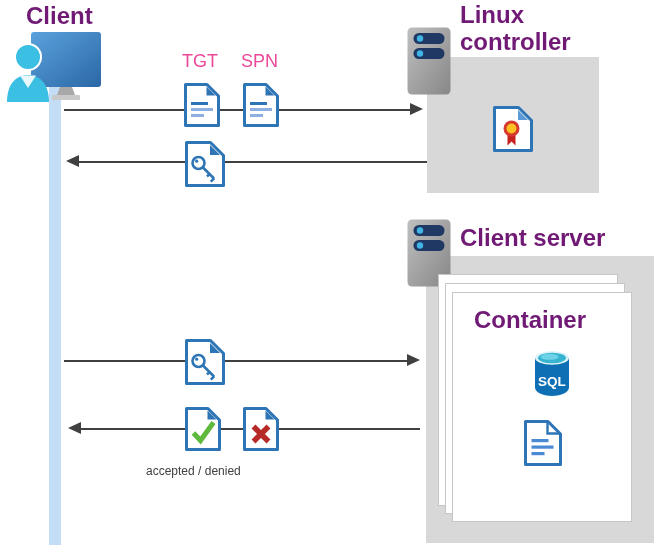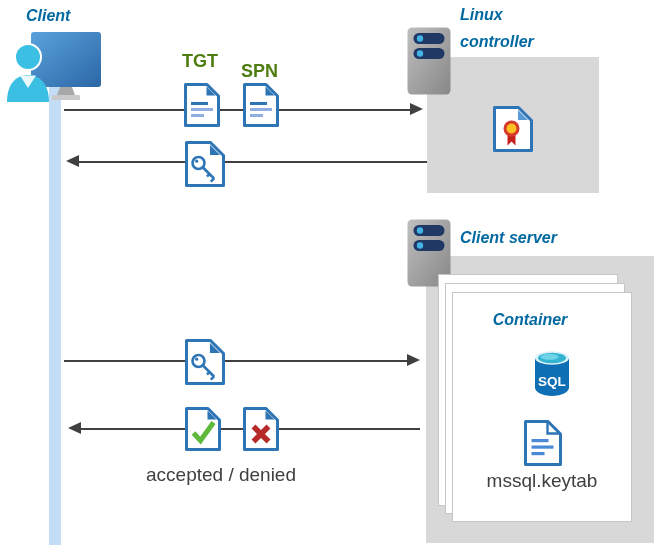--- a/index.html
+++ b/index.html
@@ -1,22 +1,22 @@
 <!DOCTYPE html>
 <html><head>
 <meta charset="utf-8">
 <style>
   html,body{margin:0;padding:0;background:#fff;}
   .stage{position:relative;width:660px;height:558px;background:#ffffff;overflow:hidden;
          font-family:"Liberation Sans",sans-serif;box-sizing:border-box;}
   .stage *{box-sizing:border-box;}
   .abs{position:absolute;}
-  .label-bold{font-weight:700;color:#0369a1;font-size:16px;line-height:27px;font-style:italic;}
-  .label-plain{font-weight:700;color:#4d7c0f;font-size:18px;}
-  .caption{font-weight:400;color:#404040;font-size:19px;}
+  .label-bold{font-weight:700;color:#701a75;font-size:24px;line-height:27px;}
+  .label-plain{font-weight:400;color:#ec4899;font-size:18px;}
+  .caption{font-weight:400;color:#404040;font-size:12px;}
   .gray-box{background:#D8D8D8;}
   .lifeline{background:#C4DDF6;}
   .arrow-line{position:absolute;height:2px;background:#404040;}
   .arrow-head{position:absolute;width:0;height:0;border-style:solid;}
   .arrow-head.right{border-width:6.5px 0 6.5px 13px;border-color:transparent transparent transparent #404040;}
   .arrow-head.left{border-width:6.5px 13px 6.5px 0;border-color:transparent #404040 transparent transparent;}
   .card{position:absolute;width:180px;background:#ffffff;border:1px solid #C6C6C6;}
   .center-text{text-align:center;}
   svg{display:block;}
 </style>
@@ -109,27 +109,26 @@
   <div class="abs" style="left:523px;top:419px;z-index:5;">
     <svg width="40" height="48" viewBox="0 0 40 48">
       <path d="M2.5 2.5 H25 L37.5 15 V45.5 H2.5 Z" fill="#fff" stroke="#2E75B6" stroke-width="3" stroke-linejoin="round"></path>
       <path d="M24.5 3 V14.5 H36.5" fill="none" stroke="#2E75B6" stroke-width="2.4"></path>
       <rect x="8.5" y="20" width="17" height="3.2" fill="#4A89D4"></rect>
       <rect x="8.5" y="26.5" width="22" height="3.2" fill="#4A89D4"></rect>
       <rect x="8.5" y="33" width="13" height="3.2" fill="#4A89D4"></rect>
     </svg>
   </div>
 
-  <div class="abs caption center-text" style="left:452px;top:470px;width:180px;z-index:5;">mssql.keytab</div>
 
   <div class="arrow-line" style="left:64px;top:109px;width:346px;z-index:2;"></div>
   <div class="arrow-head right" style="left:410px;top:103px;z-index:2;"></div>
 
   <div class="abs label-plain" style="left:182px;top:51px;z-index:3;">TGT</div>
-  <div class="abs label-plain" style="left:241px;top:61px;z-index:3;">SPN</div>
+  <div class="abs label-plain" style="left:241px;top:51px;z-index:3;">SPN</div>
 
   <div class="abs" style="left:183px;top:82px;z-index:3;">
     <svg width="38" height="46" viewBox="0 0 38 46">
       <path d="M2.5 2.5 H24 L35.5 14 V43.5 H2.5 Z" fill="#fff" stroke="#2E75B6" stroke-width="3" stroke-linejoin="round"></path>
       <path d="M23.5 4.5 V13.5 H32.5 Z" fill="#2E75B6"></path>
       <rect x="8" y="20" width="17" height="3" fill="#2E75B6"></rect>
       <rect x="8" y="26" width="22" height="3" fill="#8FAFE0"></rect>
       <rect x="8" y="32" width="13" height="3" fill="#8FAFE0"></rect>
     </svg>
   </div>

